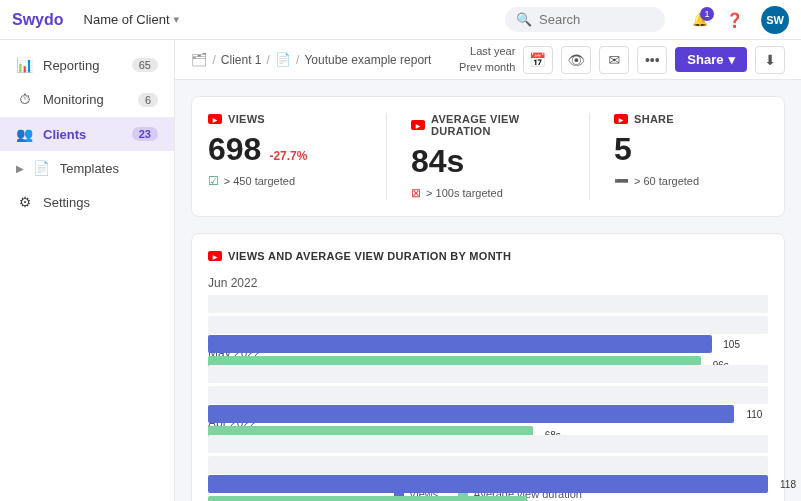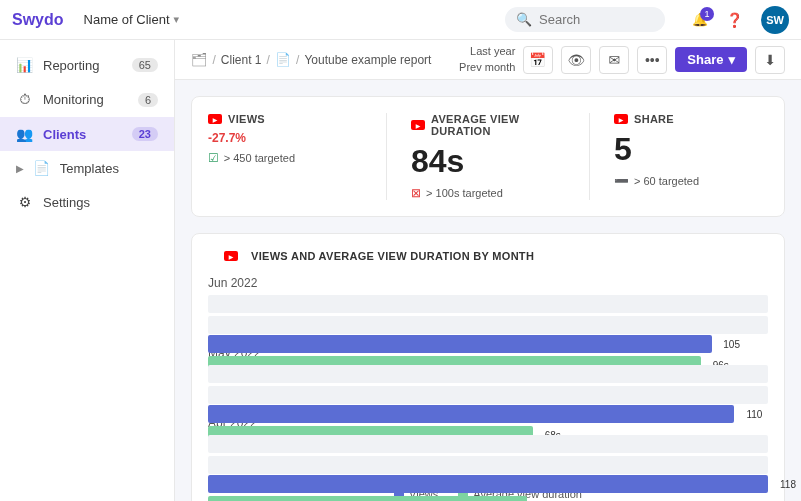--- a/index.html
+++ b/index.html
@@ -119,21 +119,21 @@
     .metric-title { font-size: 11px; font-weight: 600; color: #444; letter-spacing: 0.3px; text-transform: uppercase; }
     .metric-value-row { display: flex; align-items: baseline; gap: 8px; margin-bottom: 6px; }
     .metric-value { font-size: 32px; font-weight: 700; color: #222; }
     .metric-change { font-size: 12px; font-weight: 600; color: #e53e3e; }
     .metric-target { display: flex; align-items: center; gap: 5px; font-size: 11px; color: #555; }
     .check-icon { color: #38a169; font-size: 12px; }
     .x-icon { color: #e53e3e; font-size: 12px; }
     .dash-icon { color: #aaa; font-size: 12px; }
 
     
-    .chart-title-row { display: flex; align-items: center; gap: 13px; margin-bottom: 14px; margin-left: 16px; }
+    .chart-title-row { display: flex; align-items: center; gap: 6px; margin-bottom: 14px; }
     .chart-title { font-size: 11px; font-weight: 700; color: #333; text-transform: uppercase; letter-spacing: 0.3px; }
 
     .bar-chart { display: flex; flex-direction: column; gap: 12px; }
     .bar-group { display: flex; flex-direction: column; gap: 3px; }
     .bar-label { font-size: 12px; color: #555; margin-bottom: 2px; }
     .bar-row { display: flex; align-items: center; gap: 4px; }
     .bar-track { flex: 1; height: 18px; background: #f0f2f5; border-radius: 2px; position: relative; }
     .bar-fill { height: 100%; border-radius: 2px; position: relative; margin-top: 40px; }
     .bar-fill.blue { background: #5b6dd4; }
     .bar-fill.green { background: #7dd4a0; }
@@ -232,20 +232,21 @@
 
       <div class="card">
         <div class="metrics-row">
 
           <div class="metric-block">
             <div class="metric-header">
               <div class="metric-yt-icon"></div>
               <span class="metric-title">VIEWS</span>
             </div>
             <div class="metric-value-row">
+              <span class="metric-value">698</span>
               <span class="metric-change">-27.7%</span>
             </div>
             <div class="metric-target">
               <span class="check-icon">☑</span>
               <span>&gt; 450 targeted</span>
             </div>
           </div>
 
           <div class="metric-block">
             <div class="metric-header">

